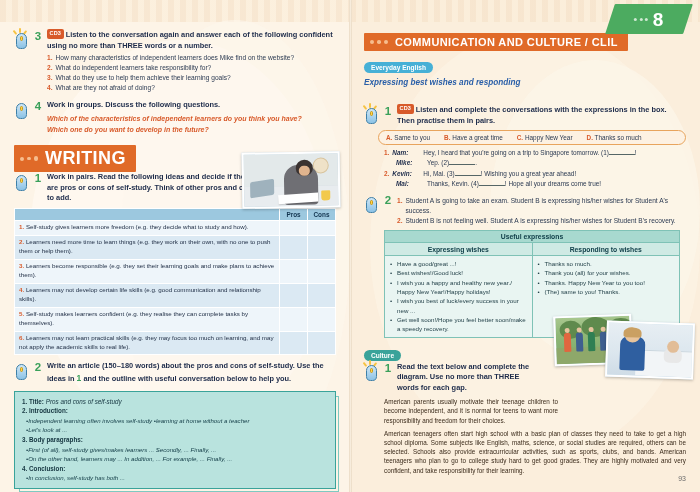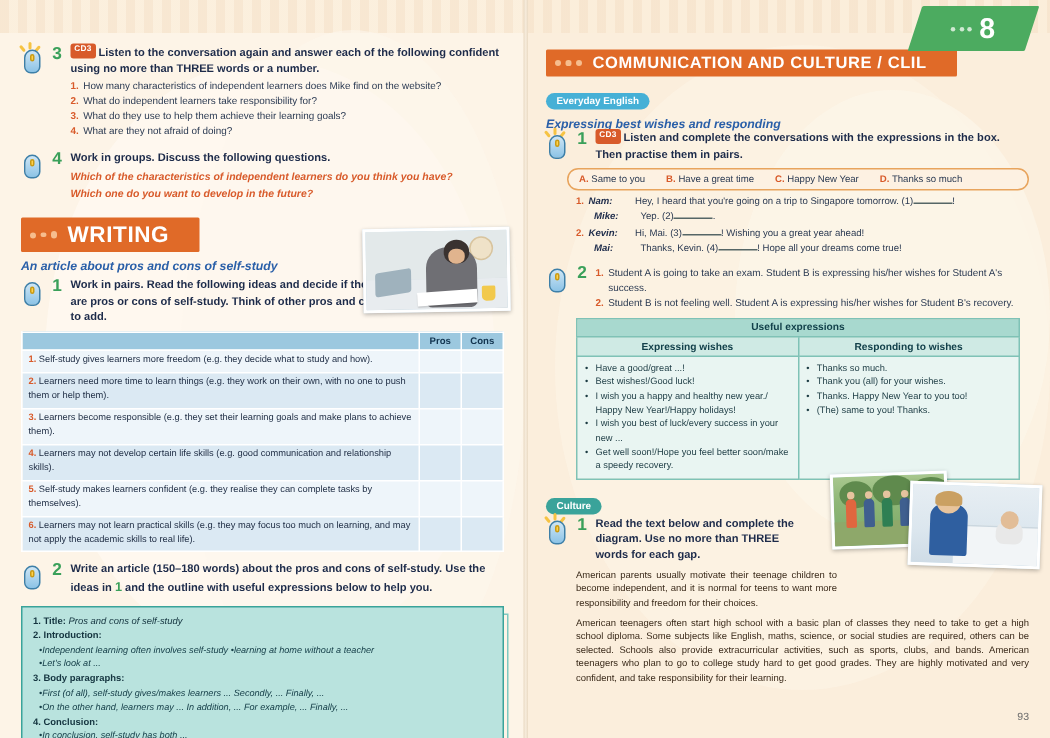--- a/index.html
+++ b/index.html
@@ -96,28 +96,28 @@
   .q-item { font-size:6.6px; color:#2b3a52; line-height:1.5; display:flex; gap:3px; }
   .q-item b { color:#d85a2a; flex:none; }
   .note-italic {
     font-size:7px; font-weight:bold; font-style:italic; color:#d85a2a;
     line-height:1.5; margin-top:4px;
   }
 
   
   .banner {
     display:flex; align-items:center; gap:7px; background:#e06a28;
-    padding:3px 20px 3px 6px; color:#fff; width:max-content; border-radius:1px;
+    padding:3px 10px 3px 6px; color:#fff; width:max-content; border-radius:1px;
   }
   .banner .bdots { display:flex; align-items:center; gap:3px; }
   .banner .bdots i { background:#f6bd8e; border-radius:50%; display:block; }
   .banner .bdots i:nth-child(1){ width:4px; height:4px; }
   .banner .bdots i:nth-child(2){ width:3.5px; height:3.5px; }
   .banner .bdots i:nth-child(3){ width:4.5px; height:4.5px; }
-  .banner .btext { font-size:15px; font-weight:bold; letter-spacing:.4px; }
+  .banner .btext { font-size:18px; font-weight:bold; letter-spacing:.4px; }
   .banner.small .btext { font-size:11px; }
 
   .sub-head {
     font-size:8.2px; font-style:italic; font-weight:bold; color:#2a5fa8;
     margin:5px 0 3px 0;
   }
 
   
   .pc-table { width:100%; border-collapse:collapse; margin-top:4px; }
   .pc-table th {
@@ -290,21 +290,20 @@
       </div>
 
       <div class="banner" style="margin-top:10px;">
         <span class="bdots">
             <i></i>
             <i></i>
             <i></i>
           </span>
         <span class="btext">WRITING</span>
       </div>
-      <div class="sub-head">An article about pros and cons of self-study</div>
 
       <div class="task">
         <span class="mouse-icon">
           <span class="body"></span>
             <span class="wheel"></span>
         </span>
         <span class="task-num">1</span>
         <div class="task-body">
           <div class="task-title" style="padding-right:78px;">Work in pairs. Read the following ideas and decide if they are pros or cons of self-study. Think of other pros and cons to add.</div>
         </div>
@@ -359,21 +358,21 @@
       <div class="task" style="margin-top:6px;">
         <span class="mouse-icon">
           <span class="body"></span>
             <span class="wheel"></span>
         </span>
         <span class="task-num">2</span>
         <div class="task-body">
           <div class="task-title">
             <span>Write an article (150–180 words) about the pros and cons of self-study. Use the ideas in</span>
             <span style="color:#3aa05a;font-size:8.5px;">1</span>
-            <span>and the outline with useful expressions below to help you.</span>
+            <span>and the outline with useful conversation below to help you.</span>
           </div>
         </div>
       </div>
 
       <div class="outline-box">
         <div class="ol-line">
           <b>1. Title:</b>
           <i>Pros and cons of self-study</i>
         </div>
         <div class="ol-line">
@@ -437,21 +436,21 @@
             <i></i>
             <i></i>
             <i></i>
           </span>
         <span class="btext">COMMUNICATION AND CULTURE / CLIL</span>
       </div>
 
       <div style="margin-top:5px;">
         <span class="tag">Everyday English</span>
       </div>
-      <div class="sub-head" style="margin:4px 0 0 0;">Expressing best wishes and responding</div>
+      <div class="sub-head" style="margin:4px 0 18px 0;">Expressing best wishes and responding</div>
 
       <div class="task">
         <span class="mouse-icon">
           <span class="spark">
               <i></i>
               <i></i>
               <i></i>
             </span>
           <span class="body"></span>
             <span class="wheel"></span>

